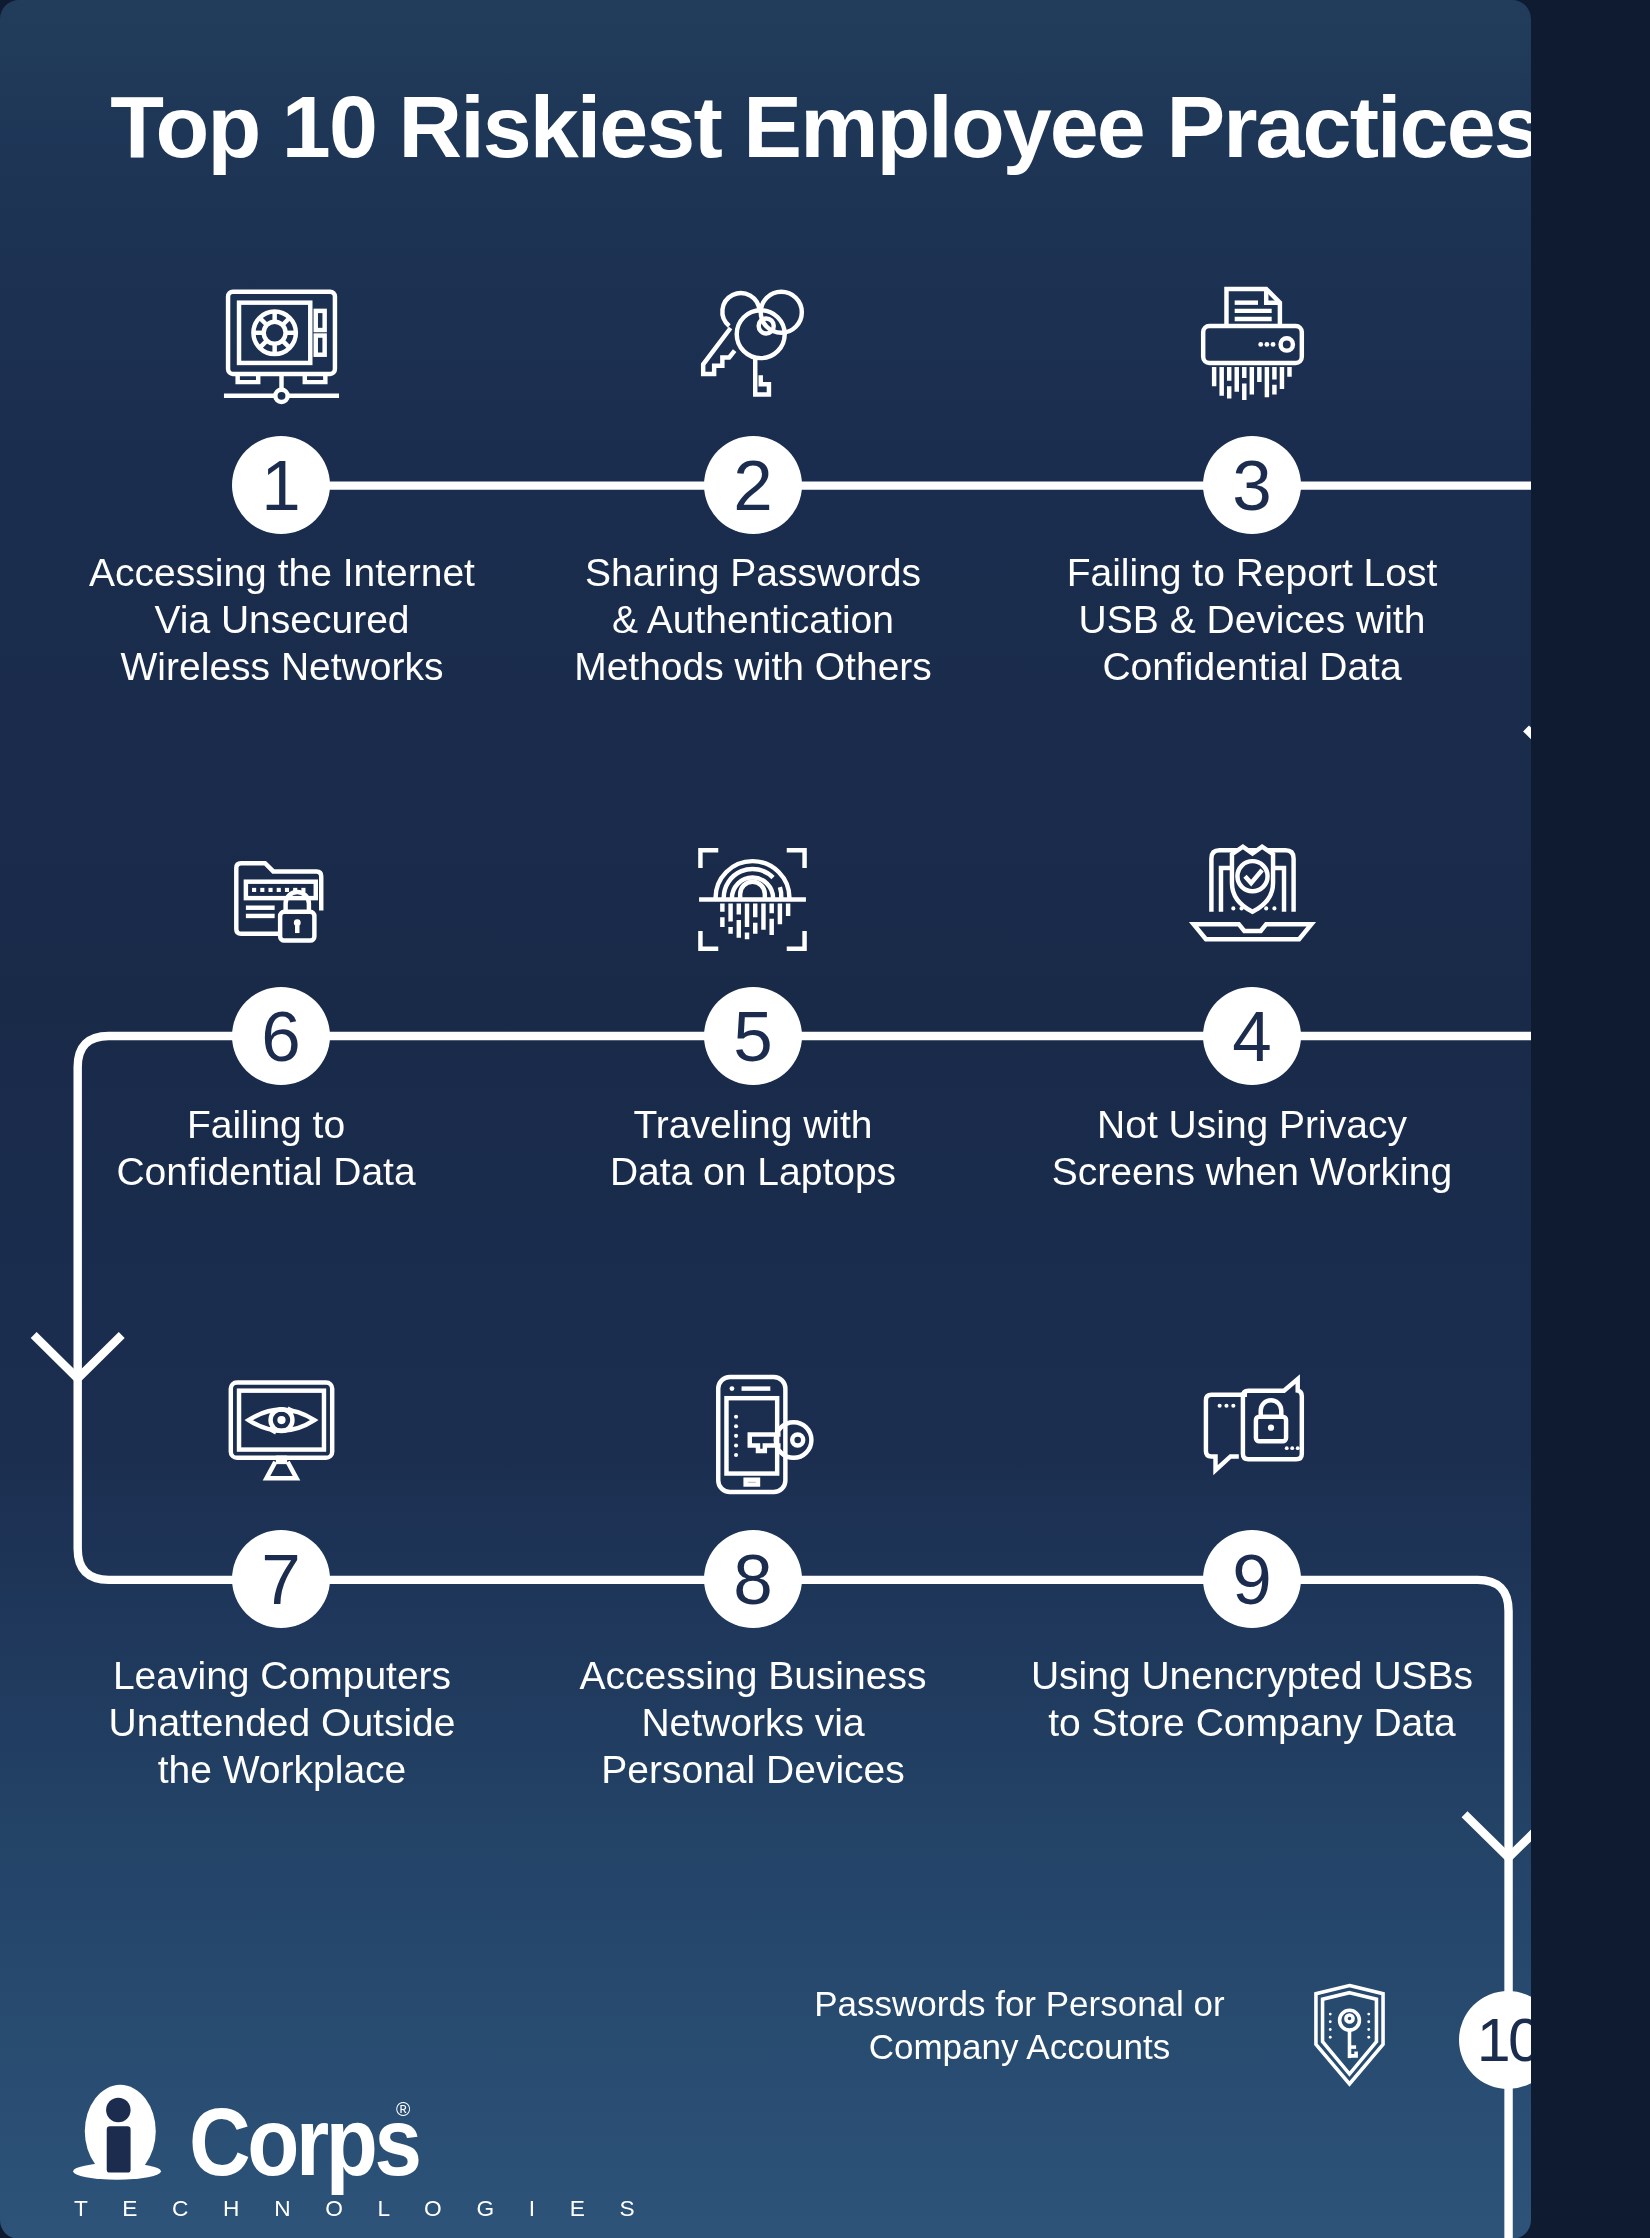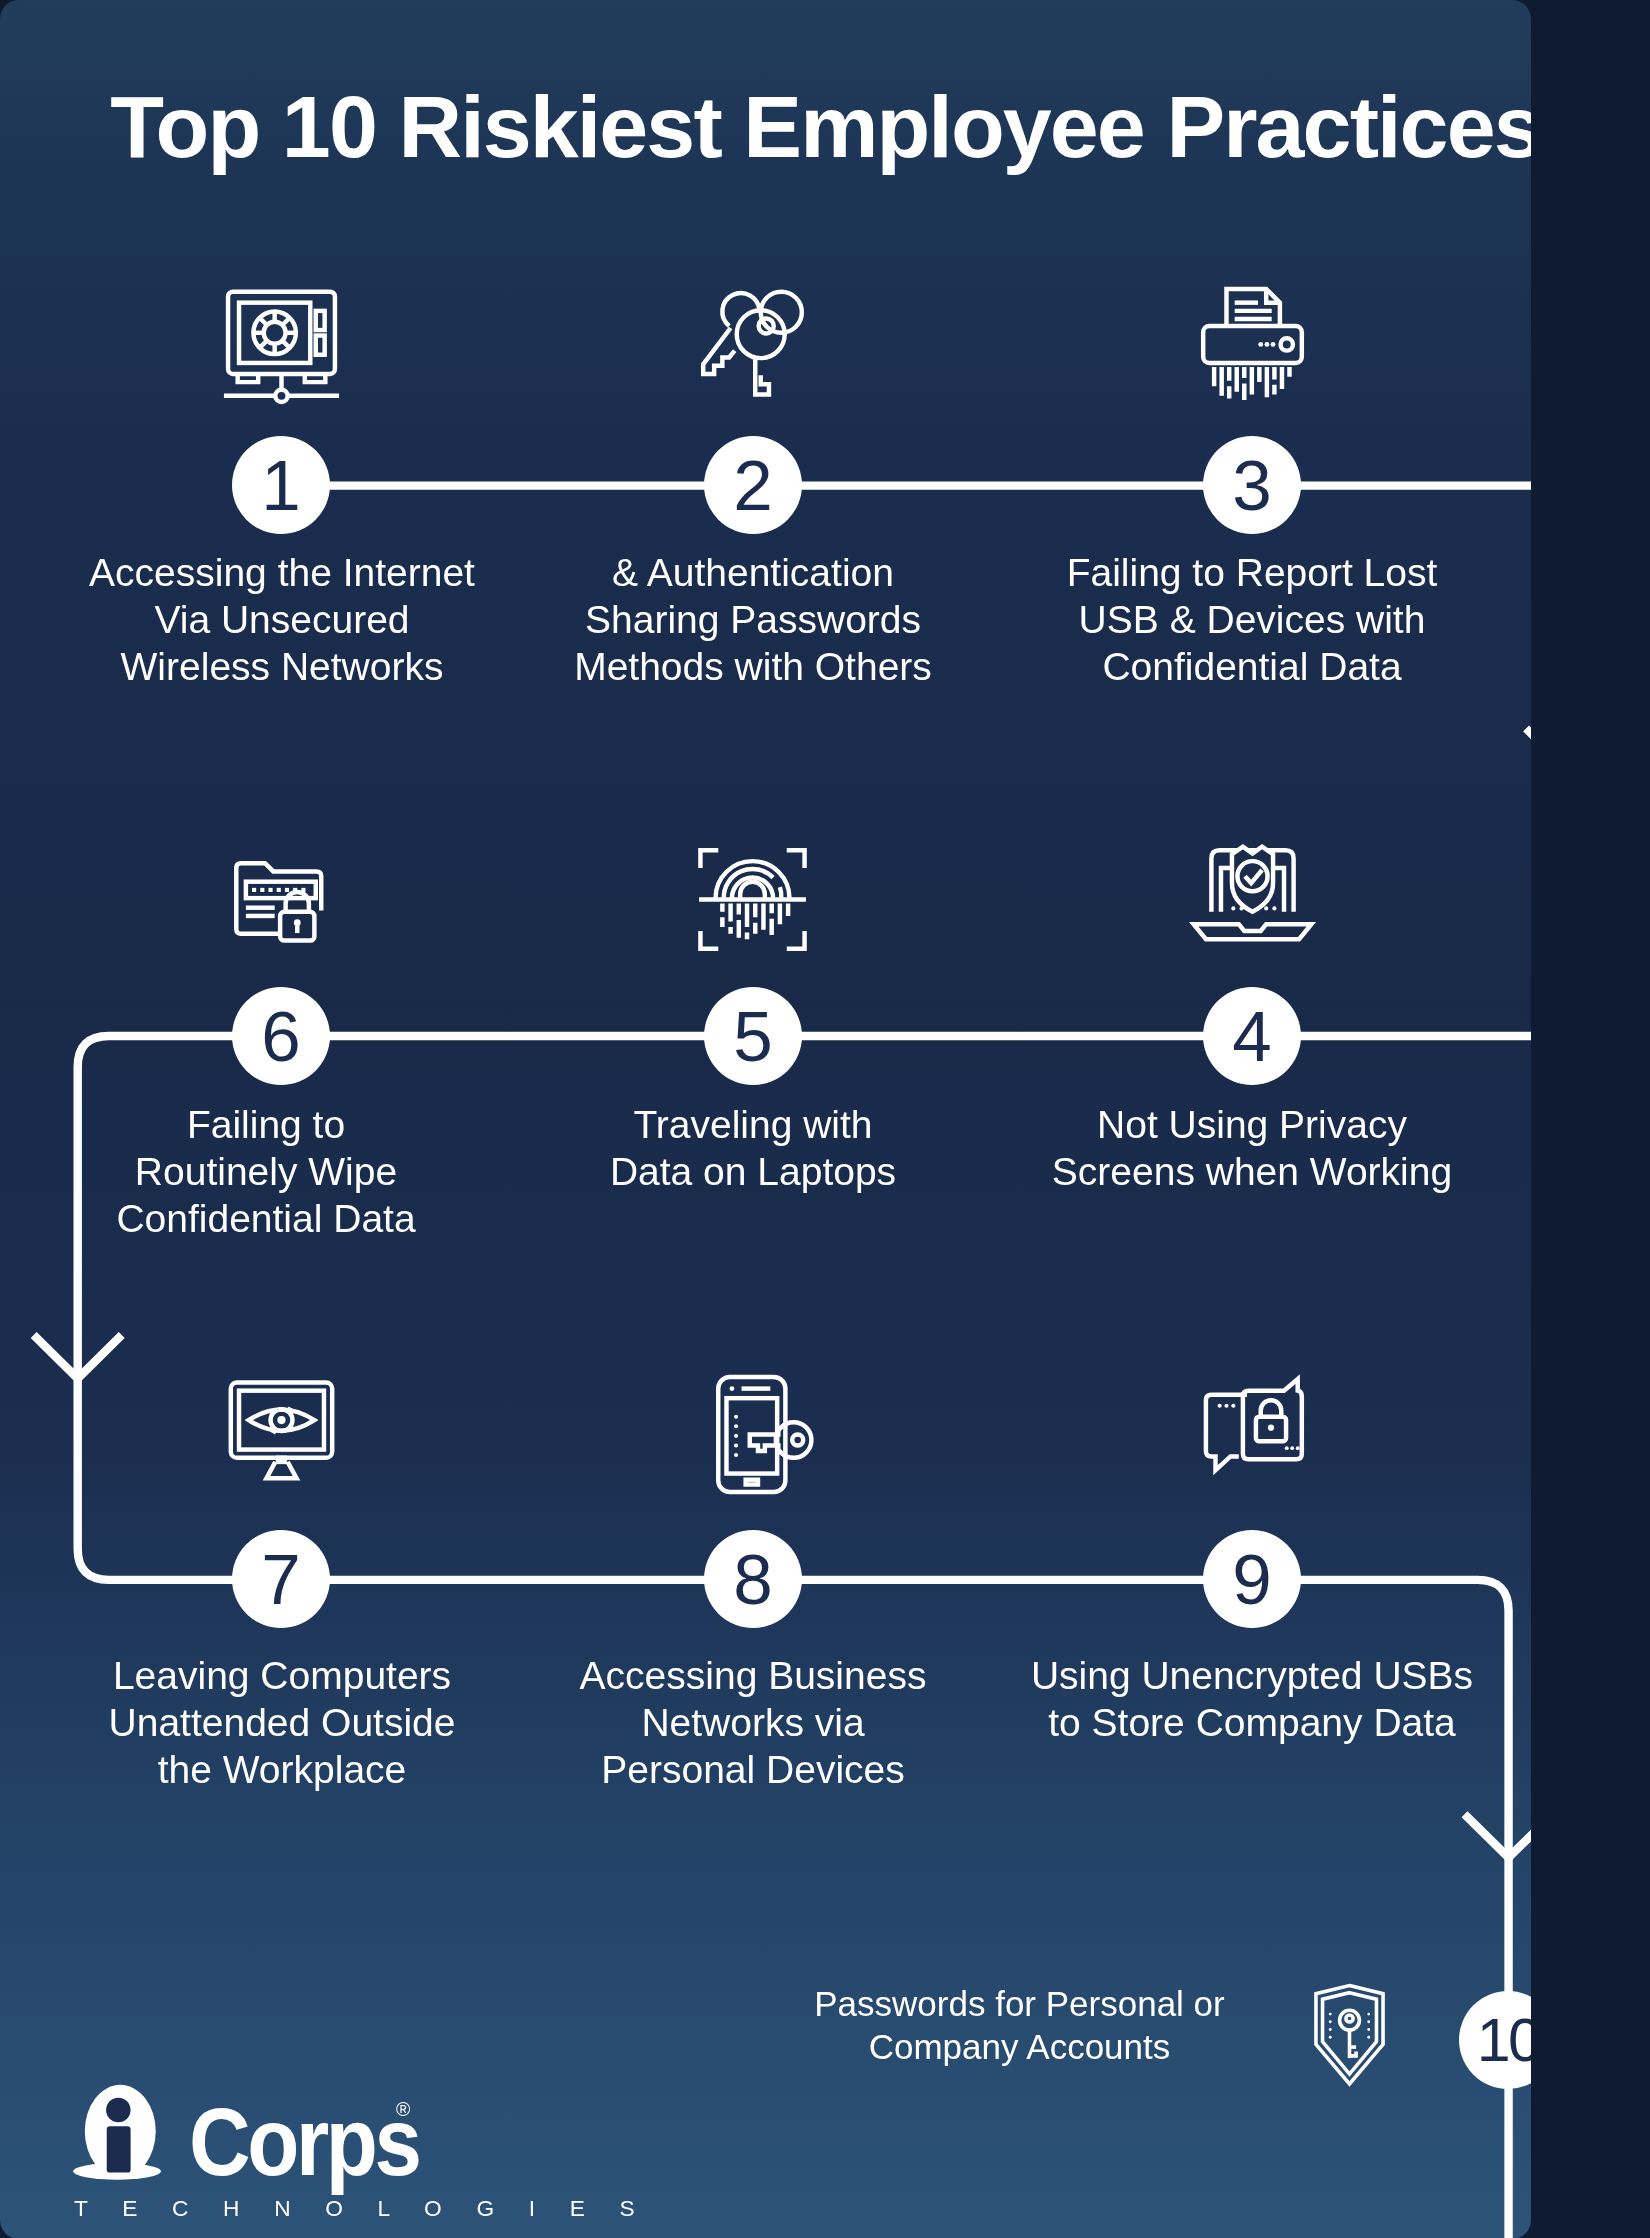--- a/index.html
+++ b/index.html
@@ -99,22 +99,22 @@
       <circle cx="120" cy="70" r="11"></circle>
       <path d="M104 116 V170 H124 V155 H112 V142"></path>
       <path d="M68 73 L28 126 V140 H44 V128 H56 V116 H66 L74 106"></path>
     </g>
       </svg>
   </div>
   <div class="num" style="left:704px;top:436px;">
       <span>2</span>
     </div>
   <div class="txt" style="left:507px;top:549px;">
+    <div>Sharing Passwords</div>
     <div>&amp; Authentication</div>
-    <div>Sharing Passwords</div>
     <div>Methods with Others</div>
   </div>
 
   <div class="icon-box" style="left:1178px;top:272px;">
     <svg viewBox="0 0 200 200">
         <g class="ic">
       <path d="M62 70 V16 H120 L140 36 V70"></path>
       <path d="M120 16 V36 H140"></path>
       <line x1="74" y1="36" x2="108" y2="36"></line>
       <line x1="74" y1="48" x2="128" y2="48"></line>
@@ -156,21 +156,20 @@
       <circle cx="123" cy="134" r="5" fill="#fff" stroke="none"></circle>
       <line x1="123" y1="138" x2="123" y2="149"></line>
     </g>
       </svg>
   </div>
   <div class="num" style="left:232px;top:987px;">
       <span>6</span>
     </div>
   <div class="txt" style="left:20px;top:1101px;">
     <div>Failing to</div>
-    <div>Routinely Wipe</div>
     <div>Confidential Data</div>
   </div>
 
   <div class="icon-box" style="left:678px;top:825px;">
     <svg viewBox="0 0 200 200">
         <g class="ic">
       <path d="M24 54 V28 H50 M150 28 H176 V54 M176 146 V172 H150 M50 172 H24 V146"></path>
       <path d="M46 98 A54 54 0 0 1 154 98"></path>
       <path d="M58 98 A42 42 0 0 1 130 68"></path>
       <path d="M140 82 A42 42 0 0 1 142 98"></path>

